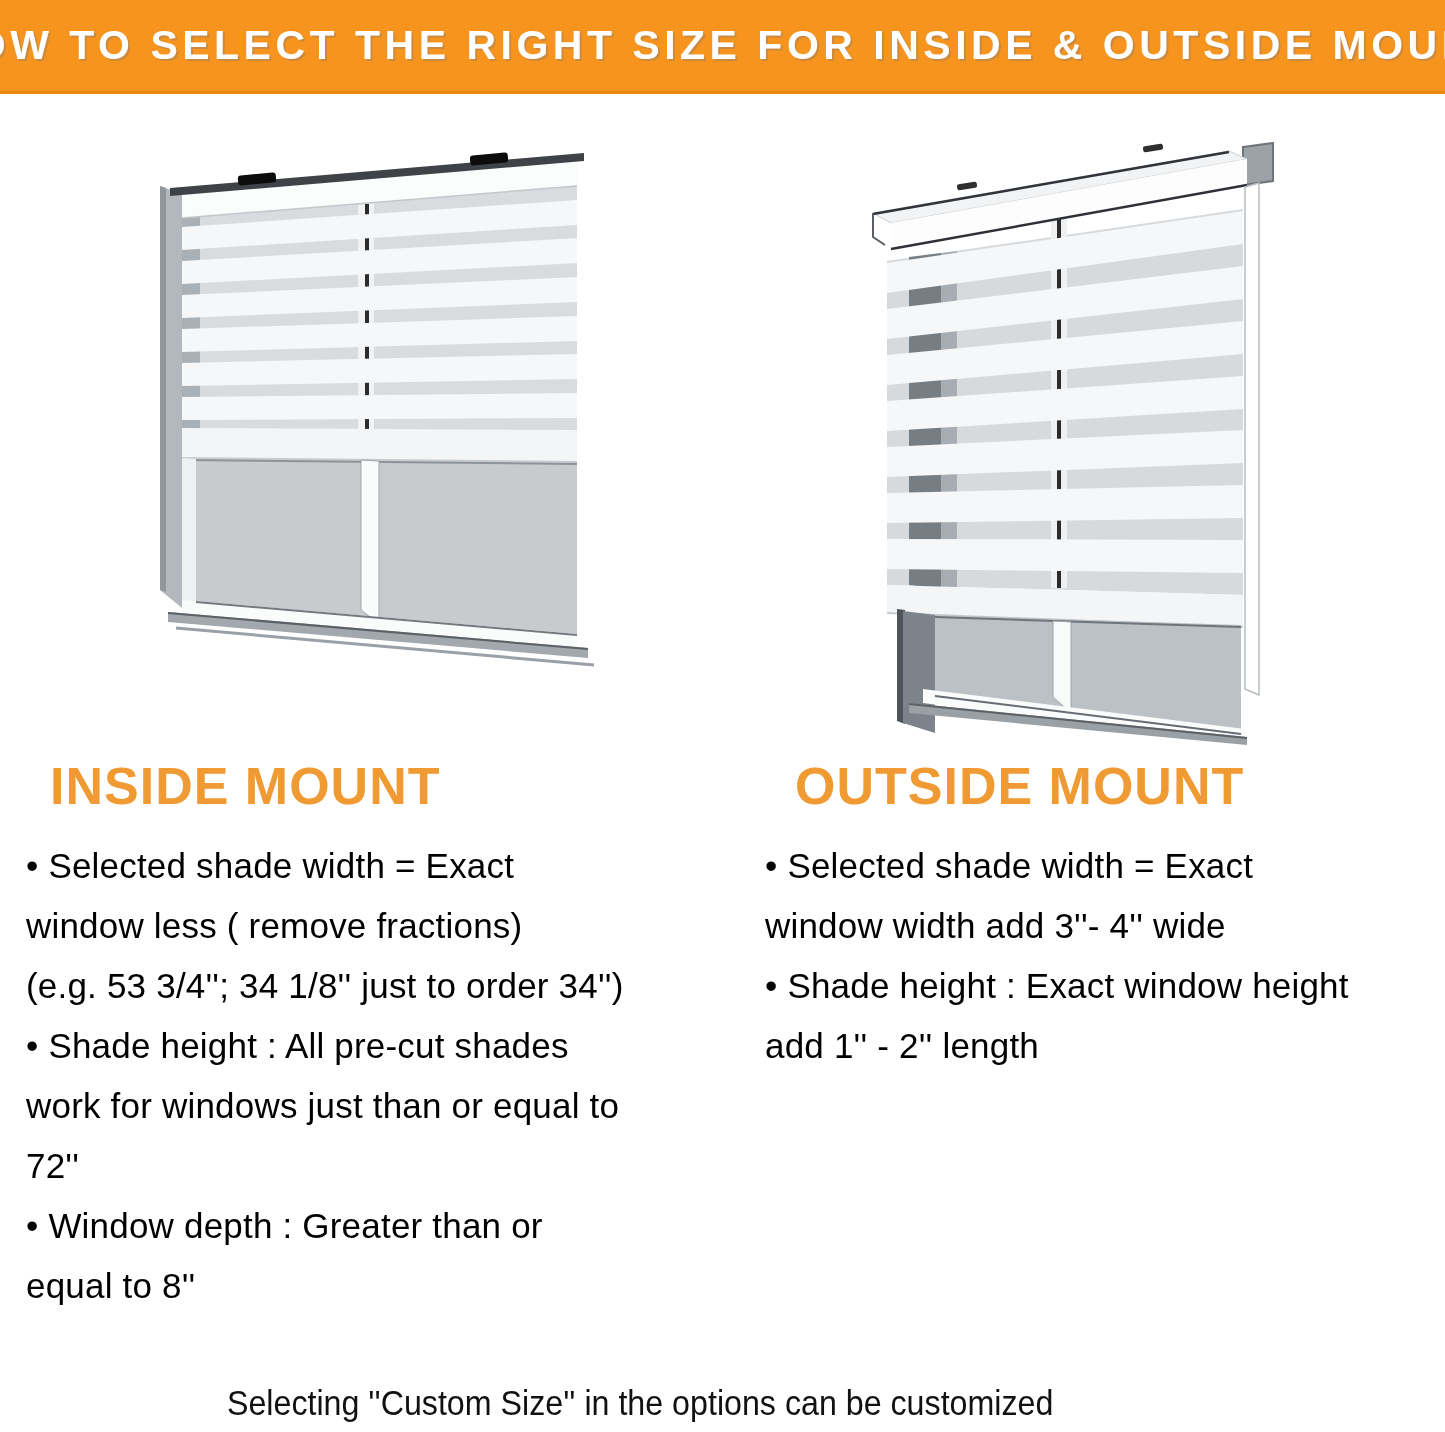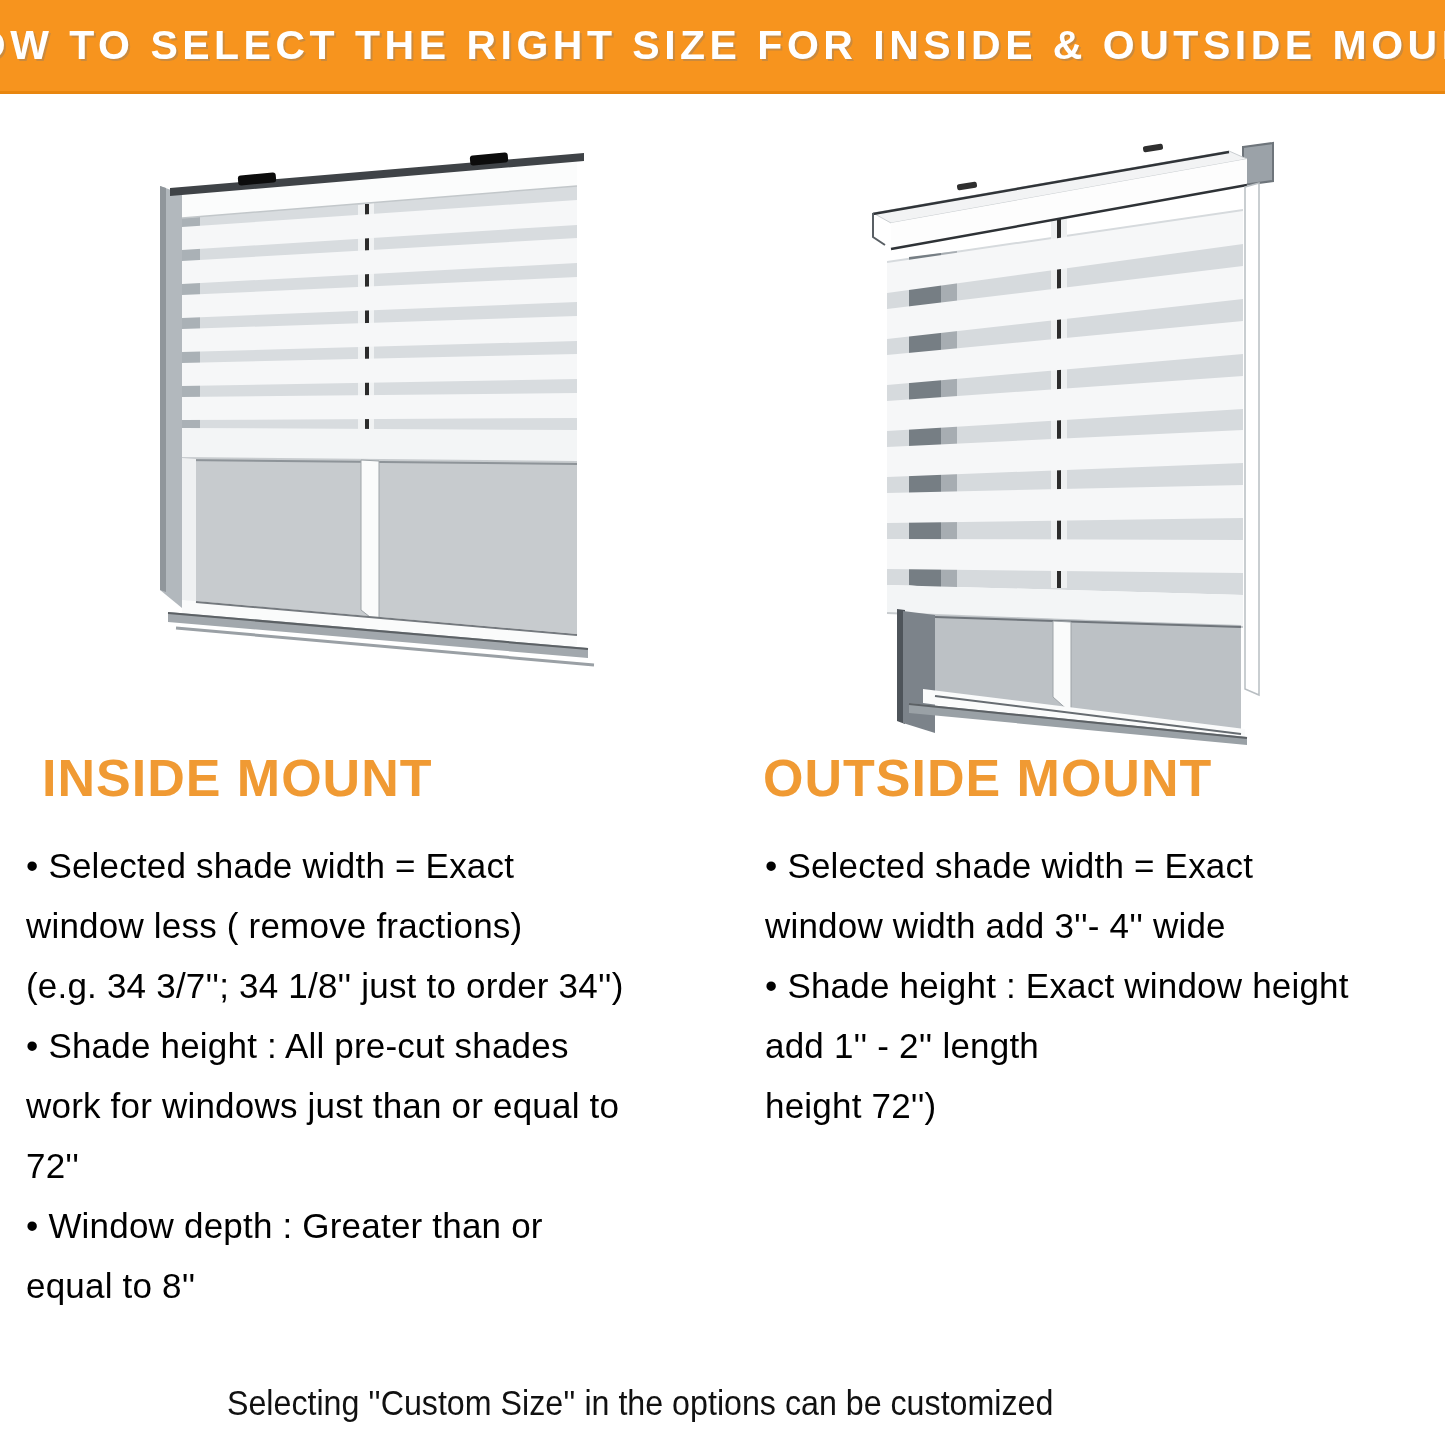--- a/index.html
+++ b/index.html
@@ -14,26 +14,26 @@
   }
   .banner h1{
     margin:0;color:#ffffff;font-size:41px;font-weight:bold;
     letter-spacing:4.5px;white-space:nowrap;
     text-shadow:2px 2px 0 rgba(120,120,120,0.35);
   }
   .fig{position:absolute;}
   .fig-left{left:152px;top:132px;width:478px;height:600px;}
   .fig-right{left:845px;top:133px;width:470px;height:612px;}
   .mount-heading{
-    position:absolute;top:748px;margin:0;
+    position:absolute;top:748px;margin:8px;
     color:#F09A33;font-size:52px;font-weight:bold;letter-spacing:1px;
     white-space:nowrap;
   }
   .heading-inside{left:42px;}
-  .heading-outside{left:763px;}
+  .heading-outside{left:787px;}
   .col{
     position:absolute;top:836px;color:#000000;font-size:35px;
     line-height:60px;letter-spacing:0.2px;white-space:nowrap;
   }
   .col-left{left:26px;}
   .col-right{left:765px;}
   .col .line{height:60px;}
   .footer-note{
     position:absolute;left:0;top:1383px;width:1281px;text-align:center;
     color:#111111;font-size:35px;
@@ -138,31 +138,30 @@
     <line x1="64" y1="571" x2="402" y2="605" stroke="#5c6165" stroke-width="2"></line>
   </g>
 </svg>
 
 <h2 class="mount-heading heading-inside">INSIDE MOUNT</h2>
 <h2 class="mount-heading heading-outside">OUTSIDE MOUNT</h2>
 
 <div class="col col-left">
   <div class="line">• Selected shade width = Exact</div>
   <div class="line">window less ( remove fractions)</div>
-  <div class="line">(e.g. 34 3/7''; 34 1/8'' just to order 34'')</div>
+  <div class="line">(e.g. 53 3/4''; 34 1/8'' just to order 34'')</div>
   <div class="line">• Shade height : All pre-cut shades</div>
   <div class="line">work for windows just than or equal to</div>
   <div class="line">72''</div>
   <div class="line">• Window depth : Greater than or</div>
   <div class="line">equal to 8''</div>
 </div>
 
 <div class="col col-right">
   <div class="line">• Selected shade width = Exact</div>
   <div class="line">window width add 3''- 4'' wide</div>
   <div class="line">• Shade height : Exact window height</div>
   <div class="line">add 1'' - 2'' length</div>
-  <div class="line">height 72'')</div>
 </div>
 
 <div class="footer-note">
   <span>Selecting ''Custom Size'' in the options can be customized</span>
 </div>
 
 </body></html>

